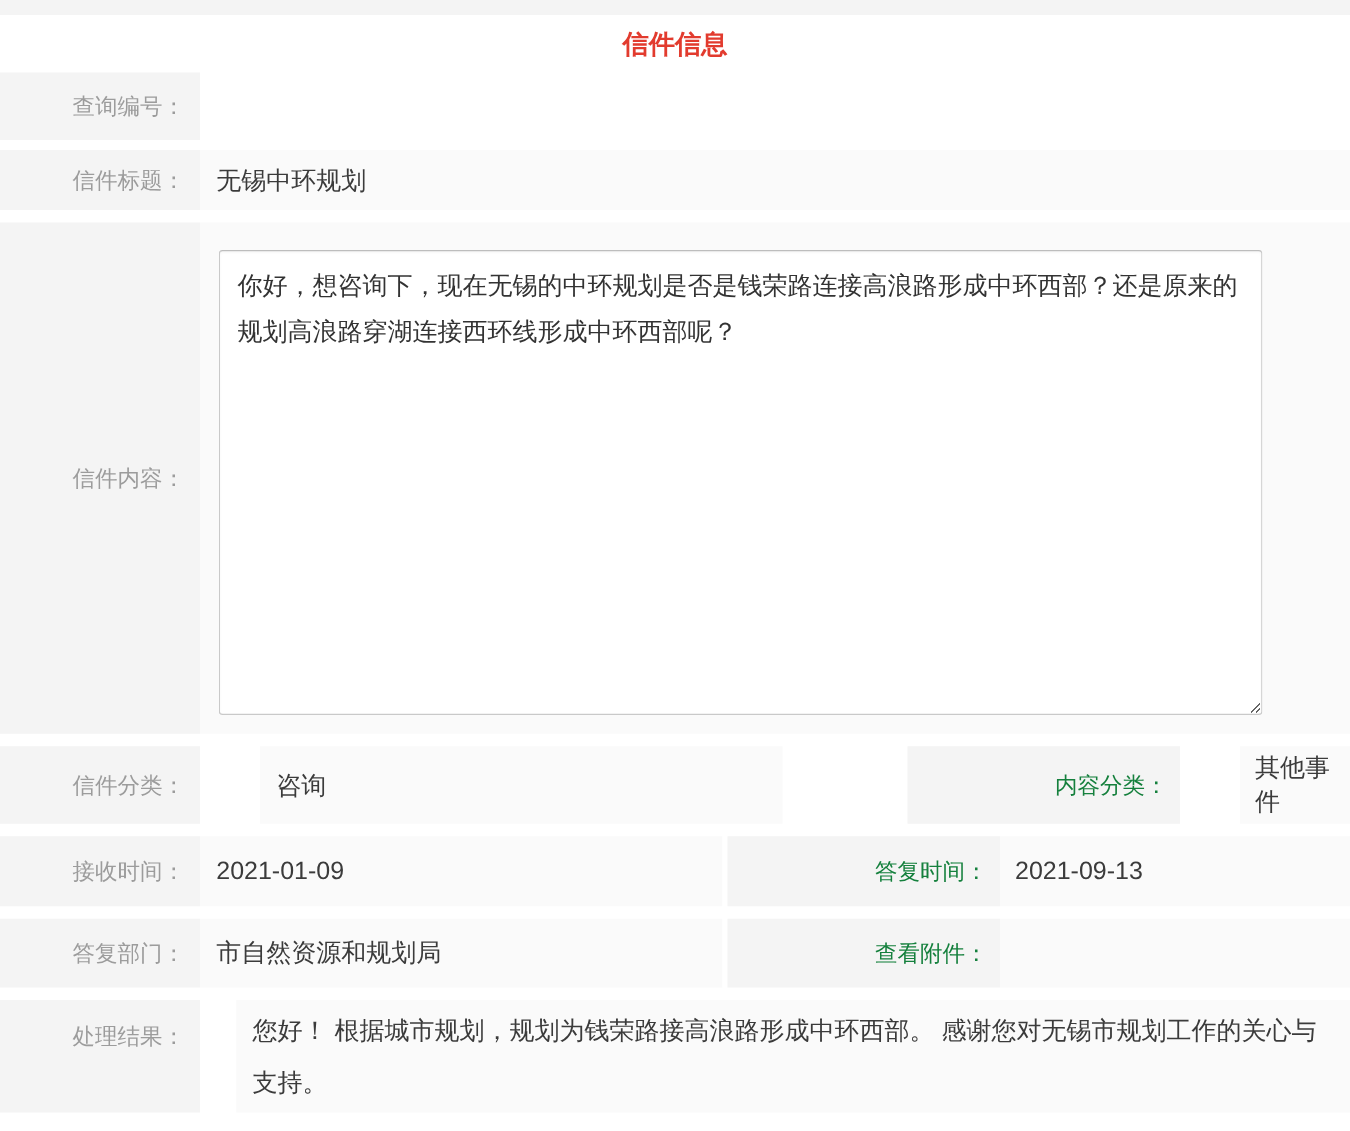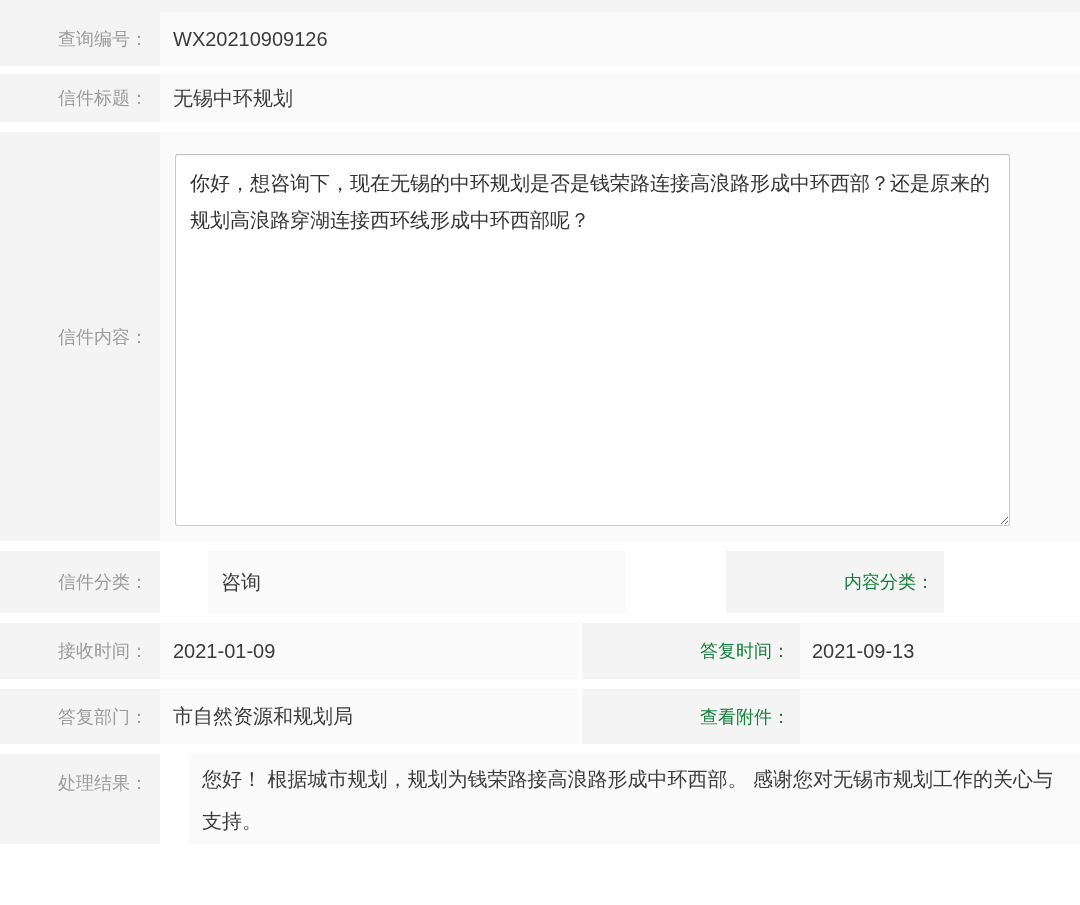--- a/index.html
+++ b/index.html
@@ -106,43 +106,46 @@
     line-height: 42px;
   }
 </style>
 </head>
 <body>
 
 <div>
 
   <div class="top-strip"></div>
 
+  <div class="title-bar">
+    <h1 class="page-title">信件信息</h1>
+  </div>
 
   <div class="row row-a">
     <div class="label-cell">查询编号：</div>
-    <div class="value-cell">WX20210909126</div>
   </div>
 
   <div class="row row-b">
     <div class="label-cell">信件标题：</div>
     <div class="value-cell">无锡中环规划</div>
   </div>
 
   <div class="row row-c">
     <div class="label-cell">信件内容：</div>
     <div class="value-cell">
       <textarea class="content-textarea" style="">你好，想咨询下，现在无锡的中环规划是否是钱荣路连接高浪路形成中环西部？还是原来的规划高浪路穿湖连接西环线形成中环西部呢？</textarea>
     </div>
   </div>
 
   <div class="row row-d">
     <div class="label-cell">信件分类：</div>
     <div class="value-cell value-left">咨询</div>
     <div class="col-gap"></div>
     <div class="label-right">内容分类：</div>
+    <div class="value-right">其他事件</div>
   </div>
 
   <div class="row row-e">
     <div class="label-cell">接收时间：</div>
     <div class="value-cell value-left">2021-01-09</div>
     <div class="col-gap"></div>
     <div class="label-right">答复时间：</div>
     <div class="value-right">2021-09-13</div>
   </div>
 

